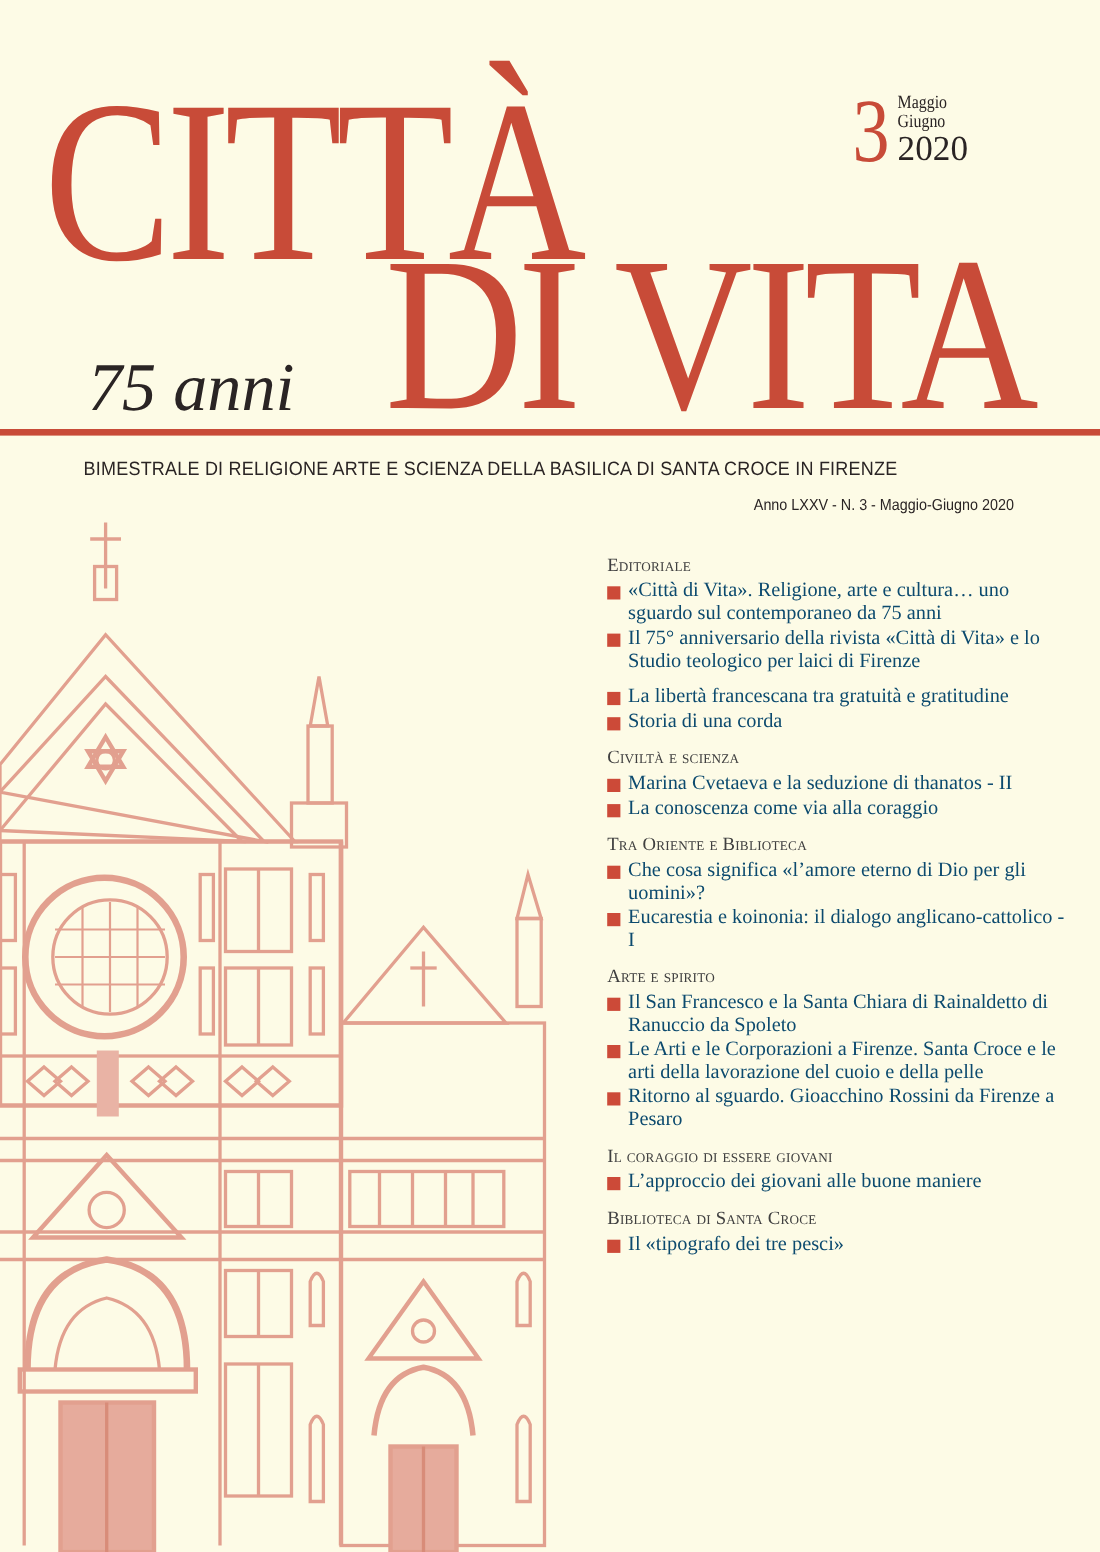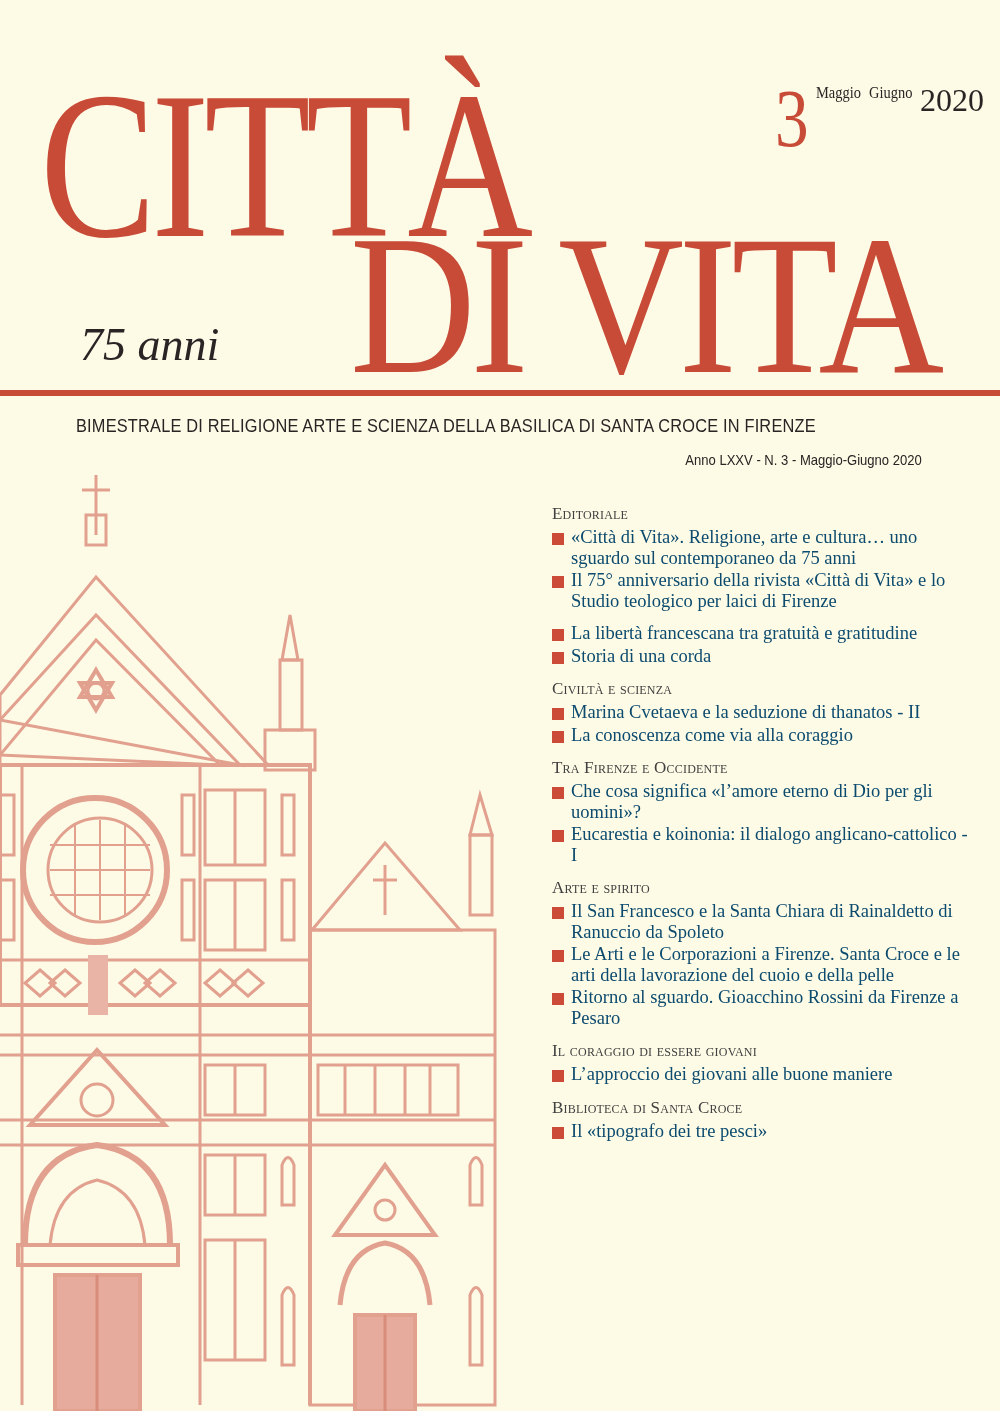--- a/index.html
+++ b/index.html
@@ -22,29 +22,29 @@
     position: absolute; left: 350px; top: 205px;
     font-family: "Liberation Serif", serif;
     font-size: 200px; line-height: 1;
     color: #c84b38; letter-spacing: -6px;
     transform: scaleX(0.87); transform-origin: left top;
     white-space: nowrap;
   }
   .anniv {
     position: absolute; left: 80px; top: 318px;
     font-family: "Liberation Serif", serif;
-    font-style: italic; font-size: 46px; color: #2a2424;
+    font-style: italic; font-size: 62px; color: #2a2424;
   }
   .issue { position: absolute; left: 775px; top: 84px; display: flex; align-items: flex-start; }
   .issue-num {
     font-family: "Liberation Serif", serif; font-size: 82px; line-height: 0.85;
     color: #c84b38; margin-right: 4px;
     transform: scaleX(0.82); transform-origin: left top;
   }
-  .issue-dates { display: flex; flex-direction: row; margin-left: -4px; }
+  .issue-dates { display: flex; flex-direction: column; margin-left: -4px; }
   .issue-dates .m { font-size: 17px; line-height: 17px; transform: scaleX(0.85); transform-origin: left; }
   .issue-dates .y { font-size: 32px; line-height: 28px; margin-top: 2px; }
   .rule { position: absolute; left: 0; right: 0; top: 390px; height: 6px; background: #c84b38; }
   .subtitle {
     position: absolute; left: 76px; top: 416px; width: 846px;
     font-family: "Liberation Sans", sans-serif; font-size: 17.5px;
     letter-spacing: 0.2px; white-space: nowrap; color: #2a2424;
     transform: scaleX(0.935); transform-origin: left;
   }
   .issue-line {
@@ -210,21 +210,21 @@
     <div class="item">
         <span class="bullet"></span>
         <span class="item-text">Marina Cvetaeva e la seduzione di thanatos - II</span>
       </div>
     <div class="item">
         <span class="bullet"></span>
         <span class="item-text">La conoscenza come via alla coraggio</span>
       </div>
   </div>
   <div class="section">
-    <div class="section-title">Tra Firenze e Occidente</div>
+    <div class="section-title">Tra Oriente e Biblioteca</div>
     <div class="item">
         <span class="bullet"></span>
         <span class="item-text">Che cosa significa «l’amore eterno di Dio per gli uomini»?</span>
       </div>
     <div class="item">
         <span class="bullet"></span>
         <span class="item-text">Eucarestia e koinonia: il dialogo anglicano-cattolico - I</span>
       </div>
   </div>
   <div class="section">

